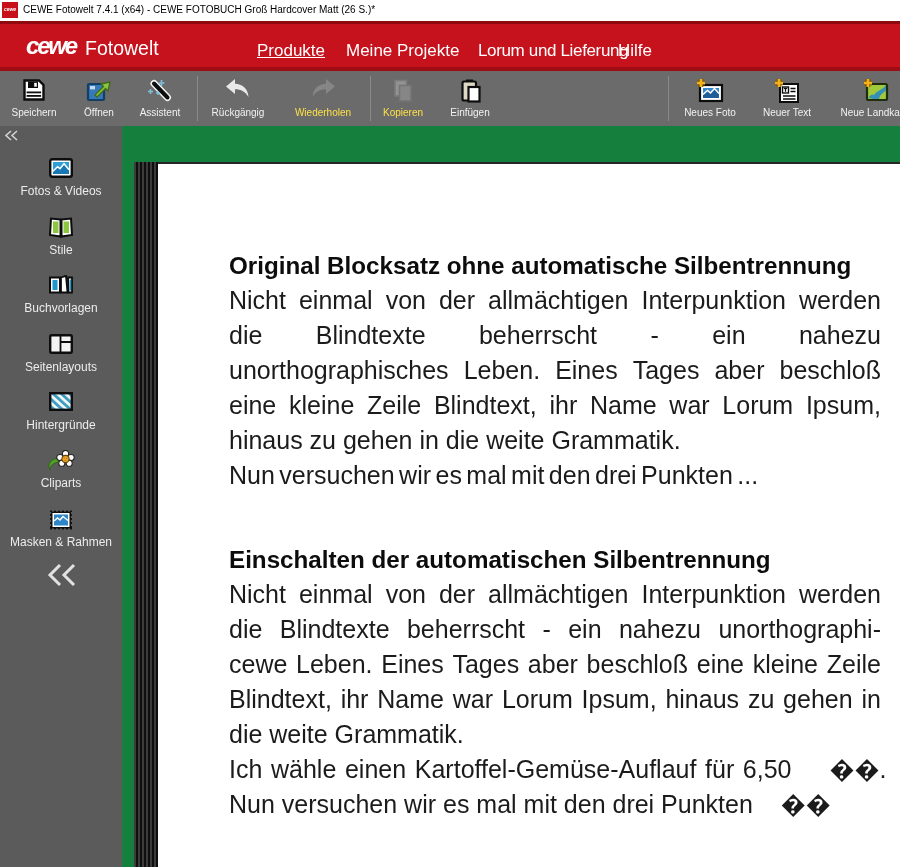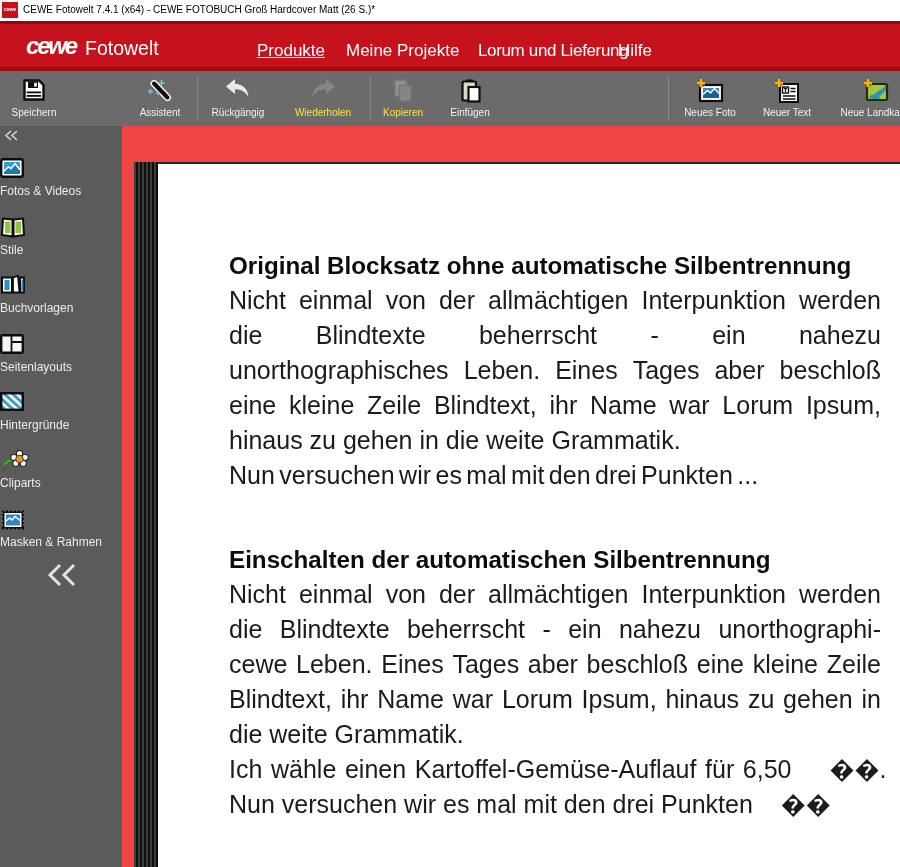--- a/index.html
+++ b/index.html
@@ -21,25 +21,25 @@
   
   #toolbar { position:absolute; left:0; top:71px; width:900px; height:55px; background:#6b6b6b; }
   .tbtn { position:absolute; top:0; height:55px; text-align:center; }
   .tbtn svg { position:absolute; top:7px; left:50%; transform:translateX(-50%); }
   .tlabel { position:absolute; top:36px; width:100%; font-size:10px; color:#f2f2f2; white-space:nowrap; }
   .tlabel.dis { color:#fde047; }
   .tsep { position:absolute; top:5px; width:1px; height:45px; background:#8a8a8a; }
   
   #sidebar { position:absolute; left:0; top:126px; width:122px; height:741px; background:#5b5b5b; }
   #collapse-top { position:absolute; left:4px; top:-1px; color:#d8d8d8; font-size:17px; }
-  .sitem { position:absolute; left:0; width:122px; text-align:left; }
+  .sitem { position:absolute; left:0; width:122px; text-align:center; }
   .sitem svg { display:inline-block; }
   .slabel { position:absolute; top:26px; width:122px; font-size:12px; color:#ececec; }
   
-  #canvas { position:absolute; left:122px; top:126px; width:778px; height:741px; background:#ef4444; }
+  #canvas { position:absolute; left:122px; top:126px; width:778px; height:741px; background:#15803d; }
   #spine { position:absolute; left:12px; top:36px; width:24px; height:705px;
      background:repeating-linear-gradient(90deg,#3c3c3c 0px,#3c3c3c 1.5px,#0f0f0f 2.5px,#0f0f0f 4px); }
   #page { position:absolute; left:36px; top:36px; width:742px; height:705px; background:#ffffff;
      border-top:2px solid #262626; }
   .jline { display:flex; justify-content:space-between; height:35px; }
   .head { font-weight:bold; font-size:24.2px; color:#0c0c0c; }
   #textblock { position:absolute; left:107px; top:122px; width:652px; color:#1b1b1b;
      font-size:25px; line-height:35px; }
   .gap { display:inline-block; }
 </style>
@@ -68,20 +68,28 @@
   <div id="toolbar">
     <div class="tbtn" style="left:-1px;width:70px;">
       <svg width="24" height="24" viewBox="0 0 24 24">
         <path d="M2.5 2.5 h14.5 l4.5 4.5 v14.5 h-19 z" fill="#fff" stroke="#0d0d0d" stroke-width="2.4"></path>
         <rect x="6" y="3.5" width="10" height="6.5" fill="#0d0d0d"></rect>
         <rect x="12.2" y="4.8" width="2.6" height="3.9" fill="#fff"></rect>
         <rect x="4.6" y="13.5" width="14.5" height="1.8" fill="#0d0d0d"></rect>
         <rect x="4.6" y="17" width="14.5" height="1.8" fill="#0d0d0d"></rect>
       </svg>
       <div class="tlabel">Speichern</div>
+    </div>
+    <div class="tbtn" style="left:64px;width:70px;">
+      <svg width="26" height="25" viewBox="0 0 26 25">
+        <rect x="2" y="6" width="16" height="16" rx="1" fill="#3579b8" stroke="#123f66" stroke-width="2.2"></rect>
+        <rect x="4" y="8" width="5" height="3.4" fill="#c8d8ea"></rect>
+        <path d="M9 17 L17.5 8.5 L15 6 L24 4 L22 13 L19.5 10.5 L11 19 Z" fill="#8dc63f" stroke="#3e6b14" stroke-width="1.3"></path>
+      </svg>
+      <div class="tlabel">Öffnen</div>
     </div>
     <div class="tbtn" style="left:125px;width:70px;">
       <svg width="25" height="25" viewBox="0 0 25 25">
         <path d="M6.5 5.5 L20 19.5" stroke="#f2f2f2" stroke-width="7" stroke-linecap="round"></path>
         <path d="M6.5 5.5 L20 19.5" stroke="#0d0d0d" stroke-width="4" stroke-linecap="round"></path>
         <path d="M14 2 v6 M11 5 h6" stroke="#7fc0dc" stroke-width="1.6"></path>
         <path d="M3 11 v5 M0.5 13.5 h5" stroke="#7fc0dc" stroke-width="1.5"></path>
         <path d="M10.5 13 v4 M8.5 15 h4" stroke="#7fc0dc" stroke-width="1.4"></path>
       </svg>
       <div class="tlabel">Assistent</div>

